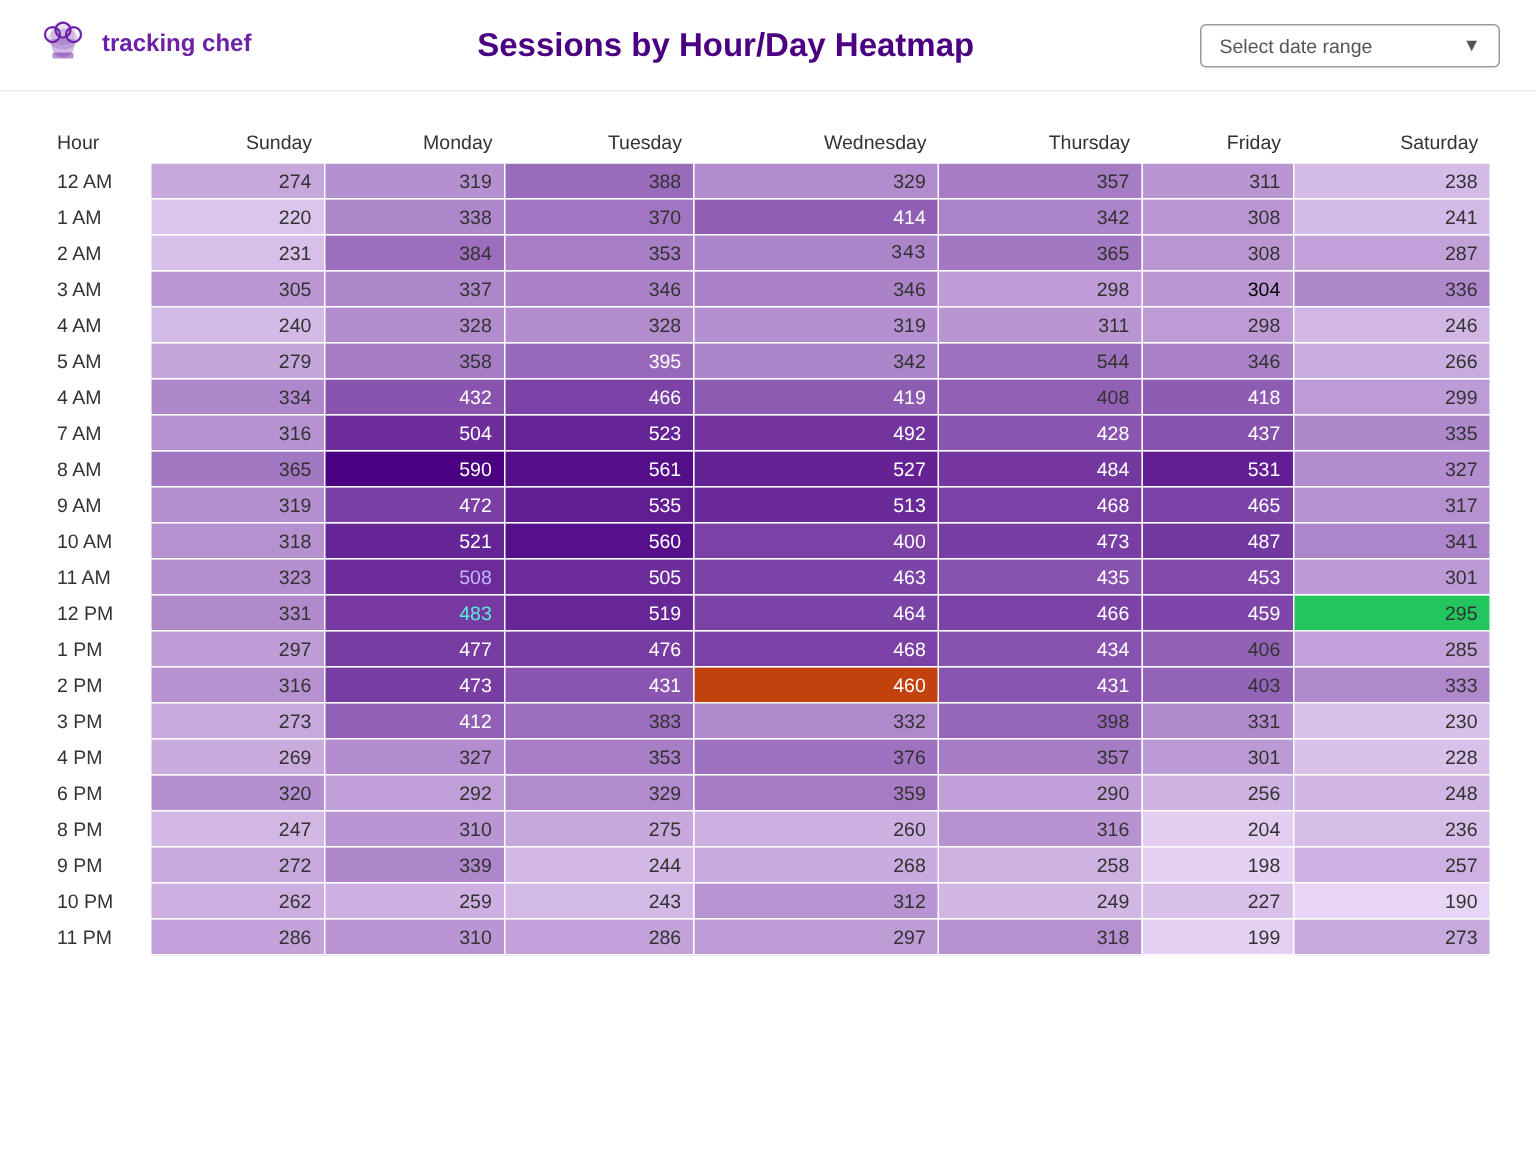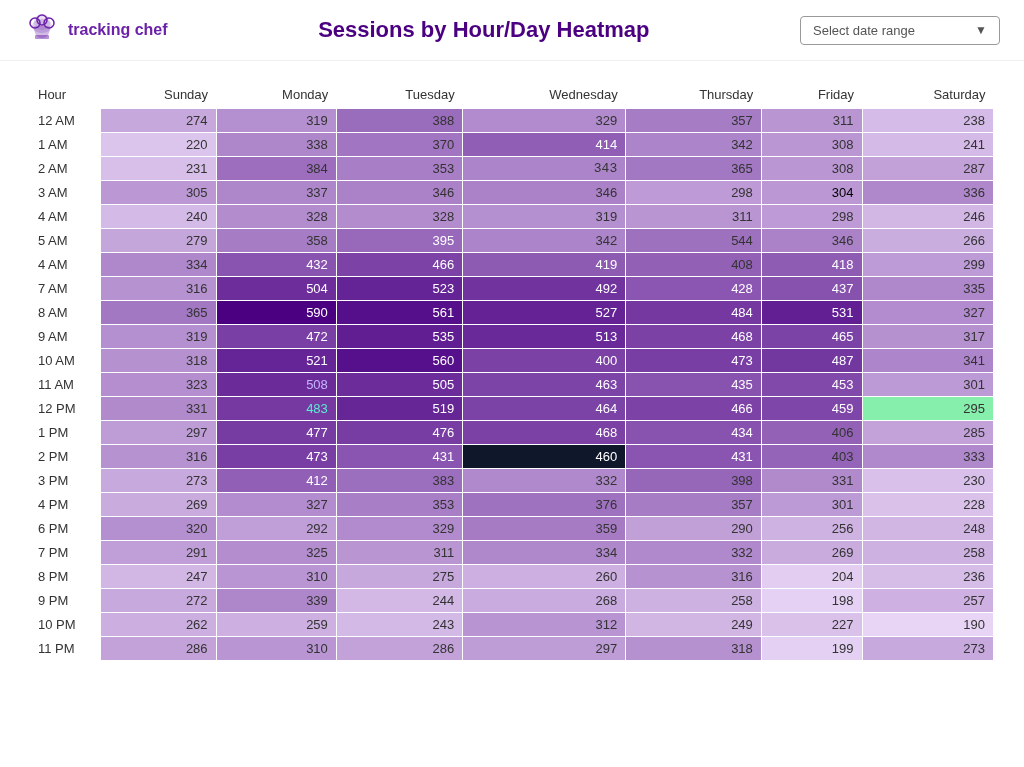--- a/index.html
+++ b/index.html
@@ -263,38 +263,38 @@
           <td style="background-color: rgb(188, 154, 213); color: rgb(51, 51, 51);">301</td>
         </tr>
         <tr>
           <td>12 PM</td>
           <td style="background-color: rgb(177, 138, 204); color: rgb(51, 51, 51);">331</td>
           <td style="background-color: rgb(117, 57, 161); color: #5eead4;">483</td>
           <td style="background-color: rgb(103, 38, 150); color: rgb(255, 255, 255);">519</td>
           <td style="background-color: rgb(124, 67, 166); color: rgb(255, 255, 255);">464</td>
           <td style="background-color: rgb(124, 66, 166); color: rgb(255, 255, 255);">466</td>
           <td style="background-color: rgb(126, 70, 168); color: rgb(255, 255, 255);">459</td>
-          <td style="background-color: #86efac; color: rgb(51, 51, 51);">295</td>
+          <td style="background-color: #22c55e; color: rgb(51, 51, 51);">295</td>
         </tr>
         <tr>
           <td>1 PM</td>
           <td style="background-color: rgb(190, 156, 214); color: rgb(51, 51, 51);">297</td>
           <td style="background-color: rgb(119, 60, 162); color: rgb(255, 255, 255);">477</td>
           <td style="background-color: rgb(120, 61, 163); color: rgb(255, 255, 255);">476</td>
           <td style="background-color: rgb(123, 65, 165); color: rgb(255, 255, 255);">468</td>
           <td style="background-color: rgb(136, 83, 175); color: rgb(255, 255, 255);">434</td>
           <td style="background-color: rgb(147, 98, 183); color: rgb(51, 51, 51);">406</td>
           <td style="background-color: rgb(195, 162, 218); color: rgb(51, 51, 51);">285</td>
         </tr>
         <tr>
           <td>2 PM</td>
           <td style="background-color: rgb(183, 146, 209); color: rgb(51, 51, 51);">316</td>
           <td style="background-color: rgb(121, 62, 164); color: rgb(255, 255, 255);">473</td>
           <td style="background-color: rgb(137, 85, 176); color: rgb(255, 255, 255);">431</td>
-          <td style="background-color: #0f172a; color: rgb(255, 255, 255); margin-top: 17px;">460</td>
+          <td style="background-color: #c2410c; color: rgb(255, 255, 255); margin-top: 17px;">460</td>
           <td style="background-color: rgb(137, 85, 176); color: rgb(255, 255, 255);">431</td>
           <td style="background-color: rgb(148, 100, 184); color: rgb(51, 51, 51);">403</td>
           <td style="background-color: rgb(176, 137, 204); color: rgb(51, 51, 51);">333</td>
         </tr>
         <tr>
           <td>3 PM</td>
           <td style="background-color: rgb(199, 169, 221); color: rgb(51, 51, 51);">273</td>
           <td style="background-color: rgb(145, 95, 181); color: rgb(255, 255, 255);">412</td>
           <td style="background-color: rgb(156, 110, 190); color: rgb(51, 51, 51);">383</td>
           <td style="background-color: rgb(176, 137, 204); color: rgb(51, 51, 51);">332</td>
@@ -316,30 +316,20 @@
           <td>6 PM</td>
           <td style="background-color: rgb(181, 144, 208); color: rgb(51, 51, 51);">320</td>
           <td style="background-color: rgb(192, 159, 216); color: rgb(51, 51, 51);">292</td>
           <td style="background-color: rgb(177, 139, 205); color: rgb(51, 51, 51);">329</td>
           <td style="background-color: rgb(166, 123, 196); color: rgb(51, 51, 51);">359</td>
           <td style="background-color: rgb(193, 160, 216); color: rgb(51, 51, 51);">290</td>
           <td style="background-color: rgb(206, 178, 226); color: rgb(51, 51, 51);">256</td>
           <td style="background-color: rgb(209, 182, 228); color: rgb(51, 51, 51);">248</td>
         </tr>
         <tr>
-          <td>7 PM</td>
-          <td style="background-color: rgb(192, 159, 216); color: rgb(51, 51, 51);">291</td>
-          <td style="background-color: rgb(179, 141, 206); color: rgb(51, 51, 51);">325</td>
-          <td style="background-color: rgb(185, 149, 210); color: rgb(51, 51, 51);">311</td>
-          <td style="background-color: rgb(175, 136, 204); color: rgb(51, 51, 51);">334</td>
-          <td style="background-color: rgb(176, 137, 204); color: rgb(51, 51, 51);">332</td>
-          <td style="background-color: rgb(201, 171, 222); color: rgb(51, 51, 51);">269</td>
-          <td style="background-color: rgb(205, 177, 225); color: rgb(51, 51, 51);">258</td>
-        </tr>
-        <tr>
           <td>8 PM</td>
           <td style="background-color: rgb(210, 183, 229); color: rgb(51, 51, 51);">247</td>
           <td style="background-color: rgb(185, 149, 211); color: rgb(51, 51, 51);">310</td>
           <td style="background-color: rgb(199, 168, 221); color: rgb(51, 51, 51);">275</td>
           <td style="background-color: rgb(205, 176, 225); color: rgb(51, 51, 51);">260</td>
           <td style="background-color: rgb(183, 146, 209); color: rgb(51, 51, 51);">316</td>
           <td style="background-color: rgb(227, 206, 241); color: rgb(51, 51, 51);">204</td>
           <td style="background-color: rgb(214, 189, 232); color: rgb(51, 51, 51);">236</td>
         </tr>
         <tr>

